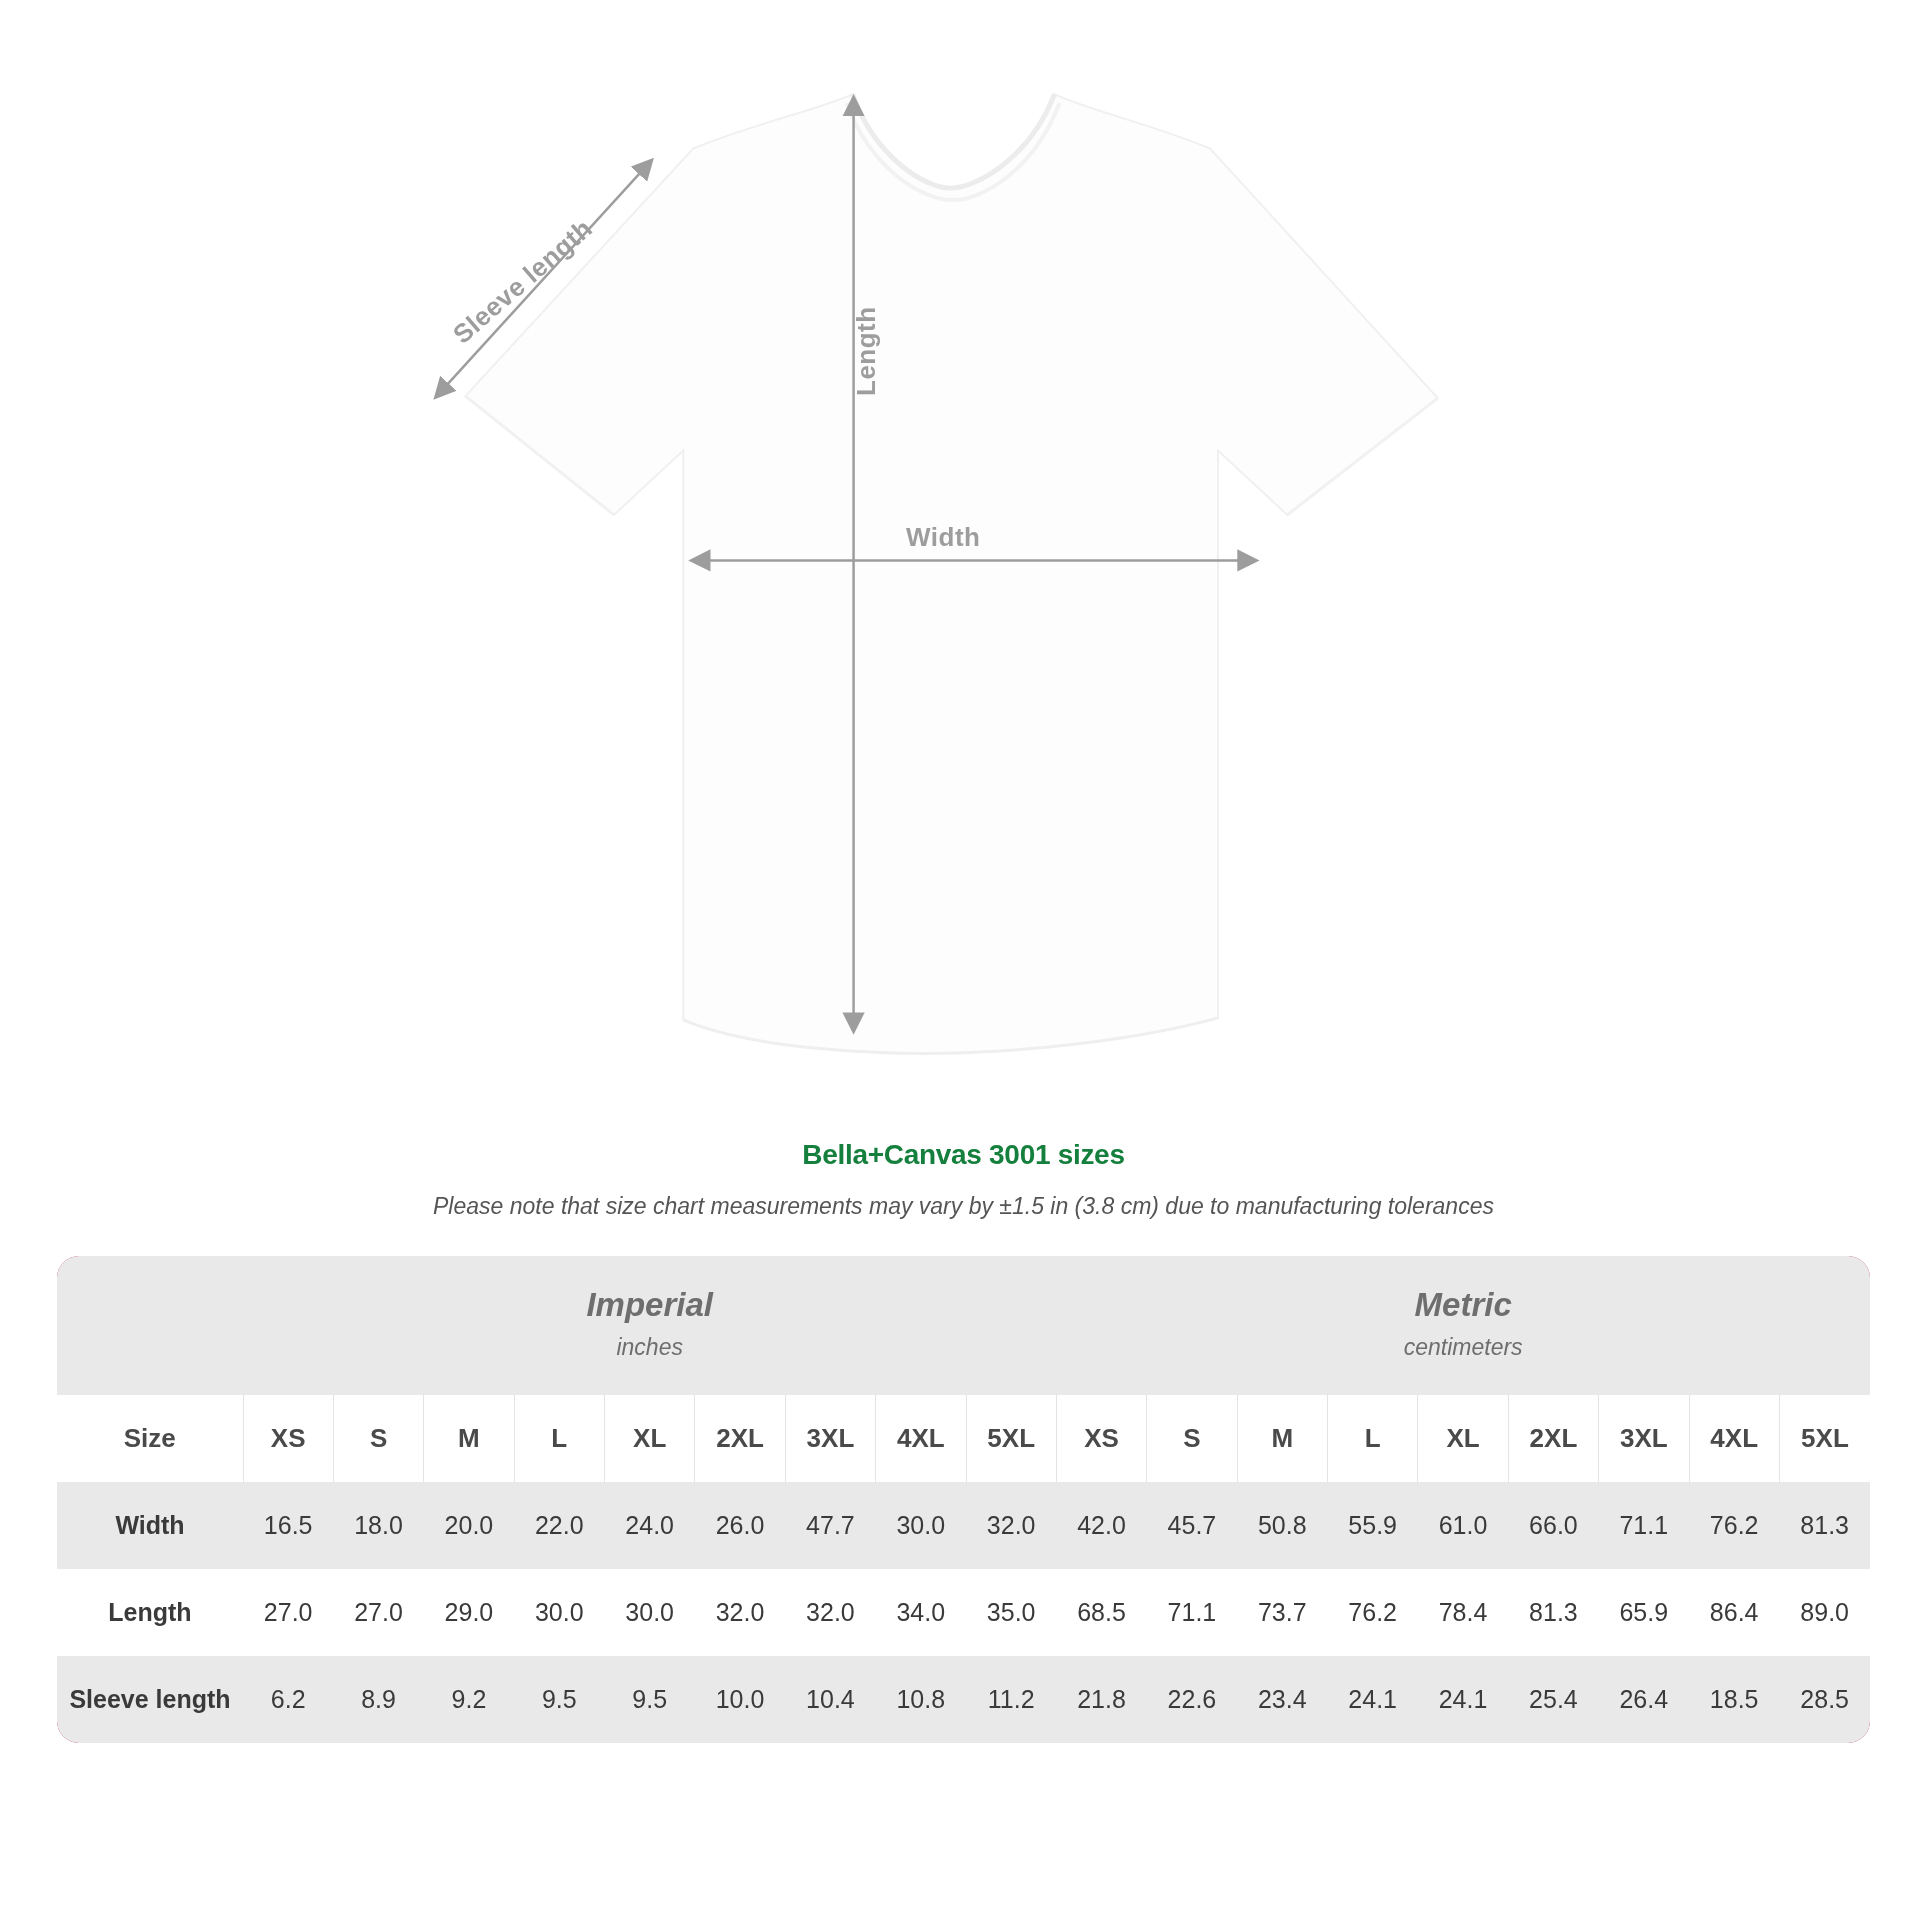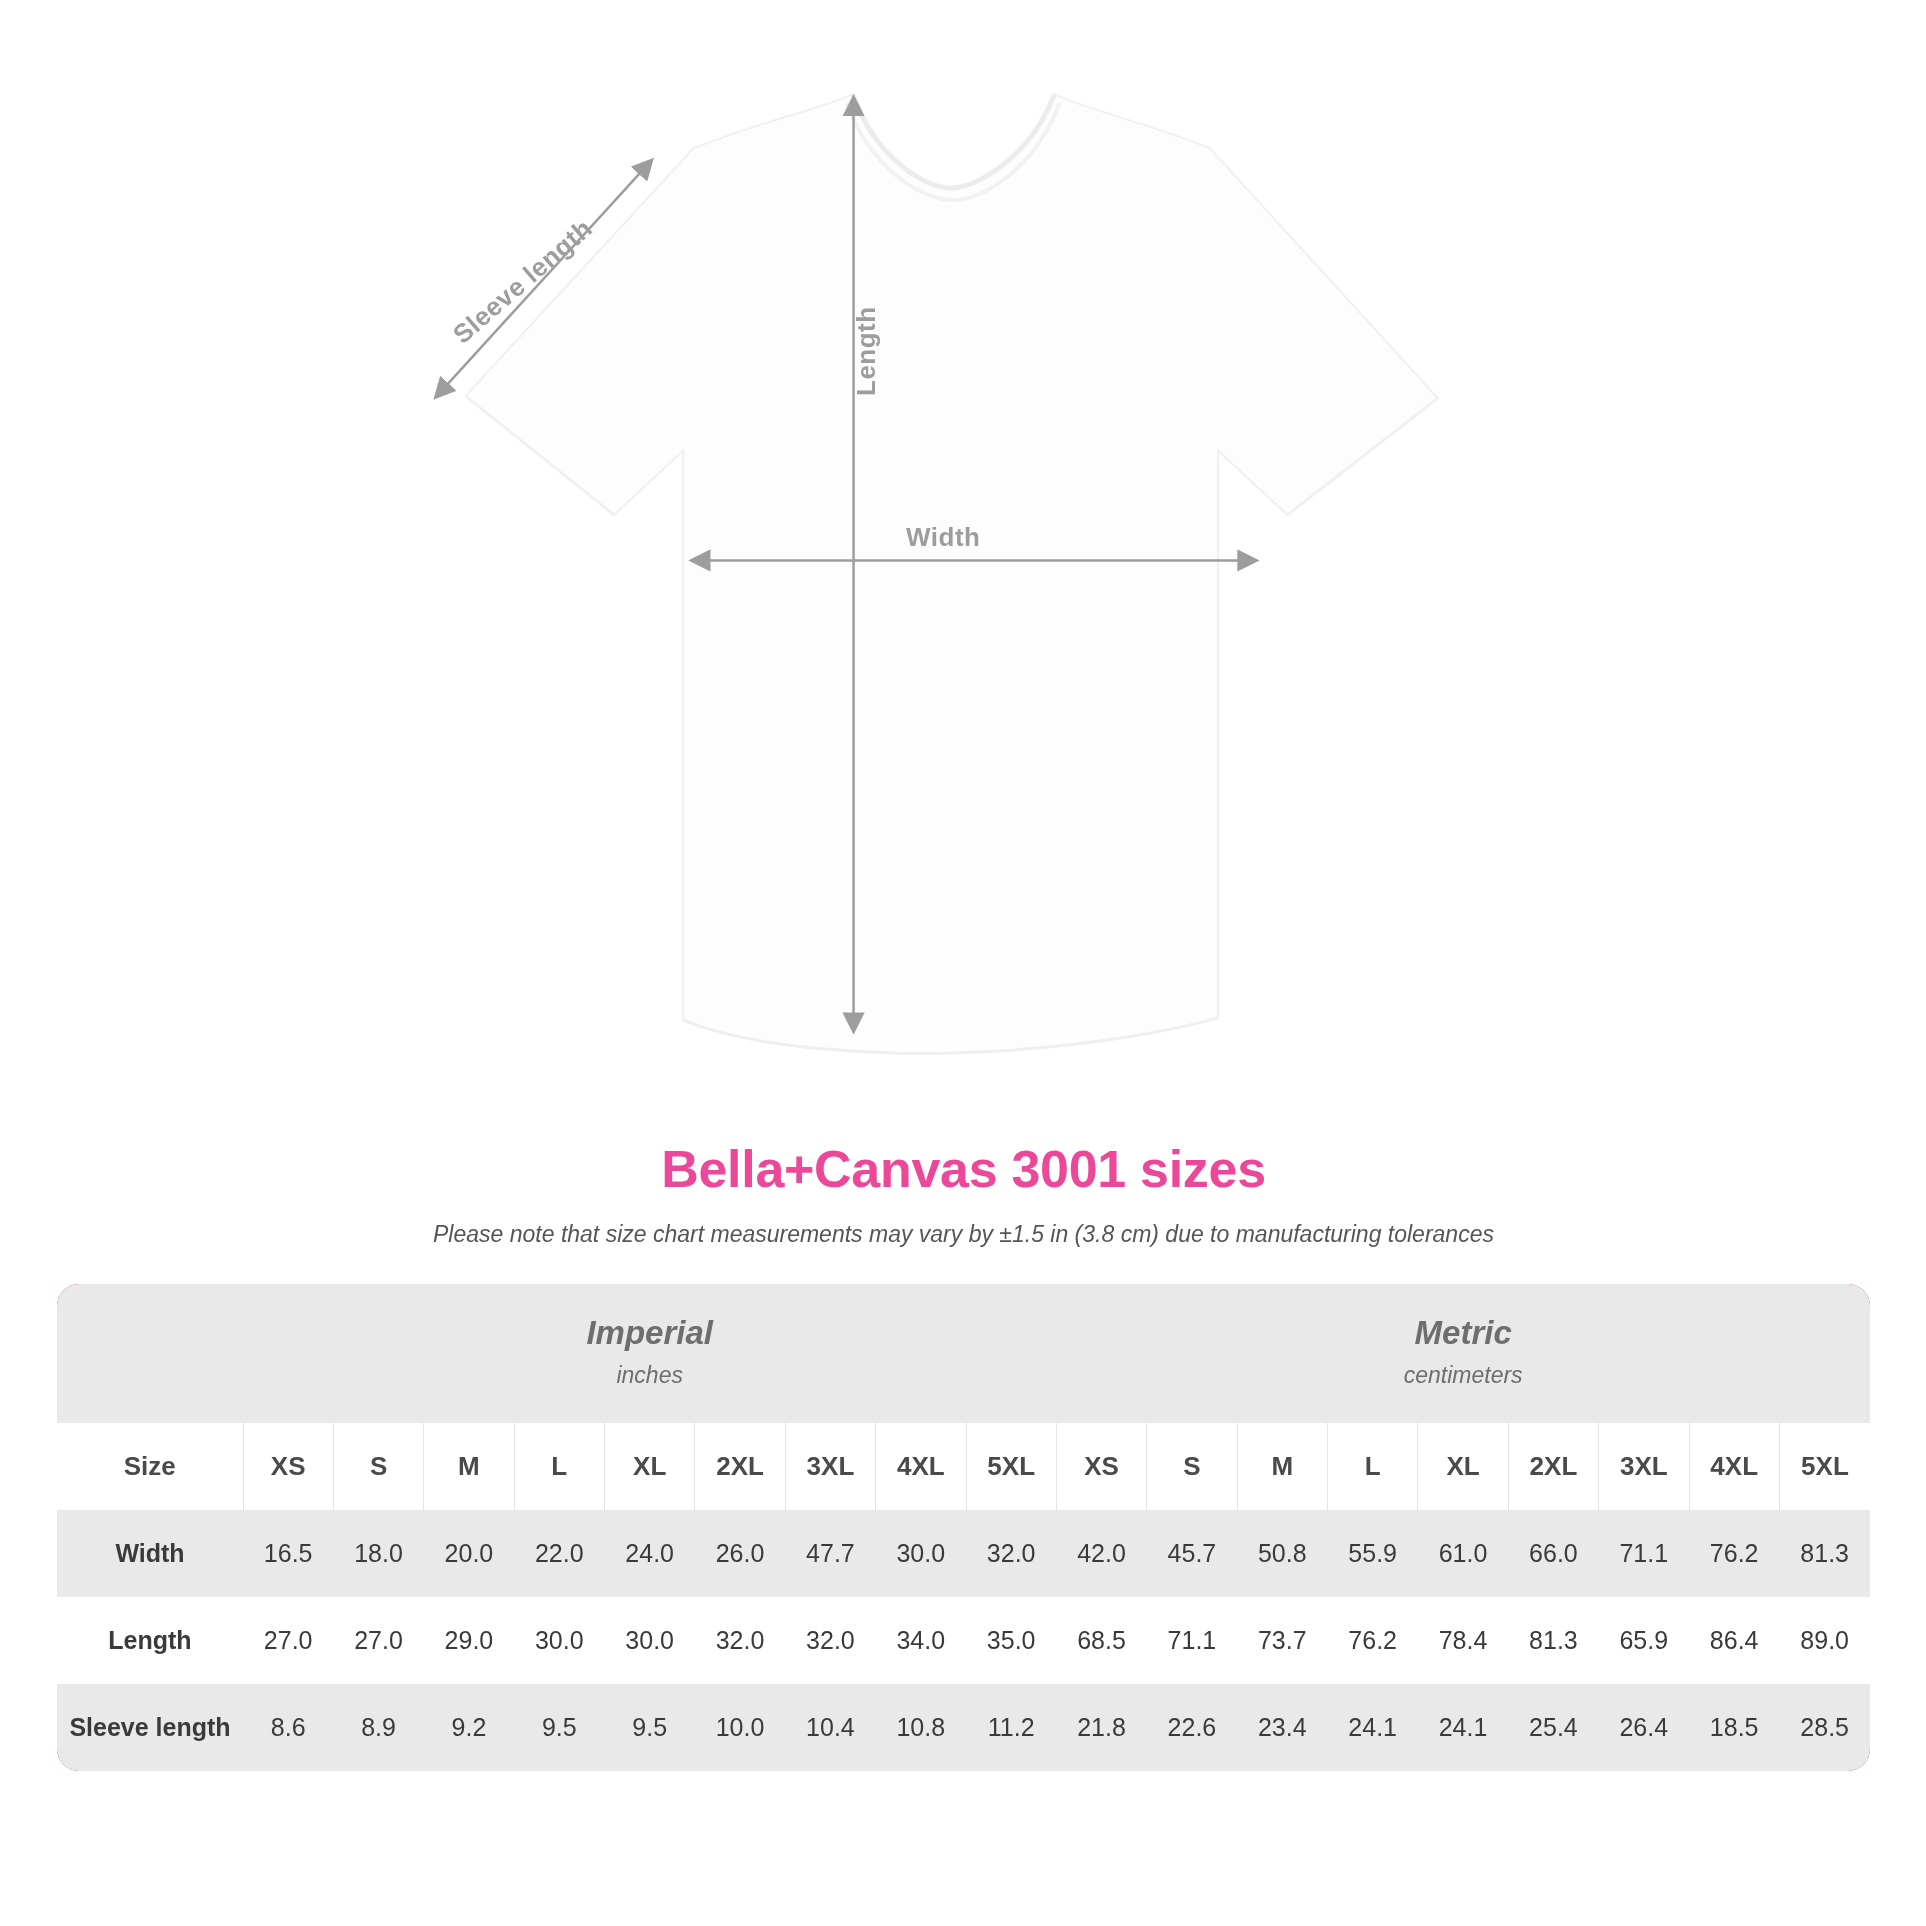--- a/index.html
+++ b/index.html
@@ -56,23 +56,23 @@
     transform: rotate(-41deg);
     transform-origin: left top;
   }
 
   
   .title-block {
     text-align: center;
     margin-top: 30px;
   }
   .chart-title {
-    font-size: 52px;
-    font-weight: bold;
-    color: #ec4899;
+    font-size: 28px;
+    font-weight: bold;
+    color: #15803d;
     letter-spacing: -0.3px;
   }
   .chart-note {
     margin-top: 22px;
     font-size: 23px;
     font-style: italic;
     color: #555555;
   }
 
   
@@ -295,21 +295,21 @@
             <td class="cell">73.7</td>
             <td class="cell">76.2</td>
             <td class="cell">78.4</td>
             <td class="cell">81.3</td>
             <td class="cell">65.9</td>
             <td class="cell">86.4</td>
             <td class="cell">89.0</td>
           </tr>
           <tr class="data-row shade-a">
             <td class="rowlabel">Sleeve length</td>
-            <td class="cell">8.6</td>
+            <td class="cell">6.2</td>
             <td class="cell">8.9</td>
             <td class="cell">9.2</td>
             <td class="cell">9.5</td>
             <td class="cell">9.5</td>
             <td class="cell">10.0</td>
             <td class="cell">10.4</td>
             <td class="cell">10.8</td>
             <td class="cell">11.2</td>
             <td class="cell">21.8</td>
             <td class="cell">22.6</td>

